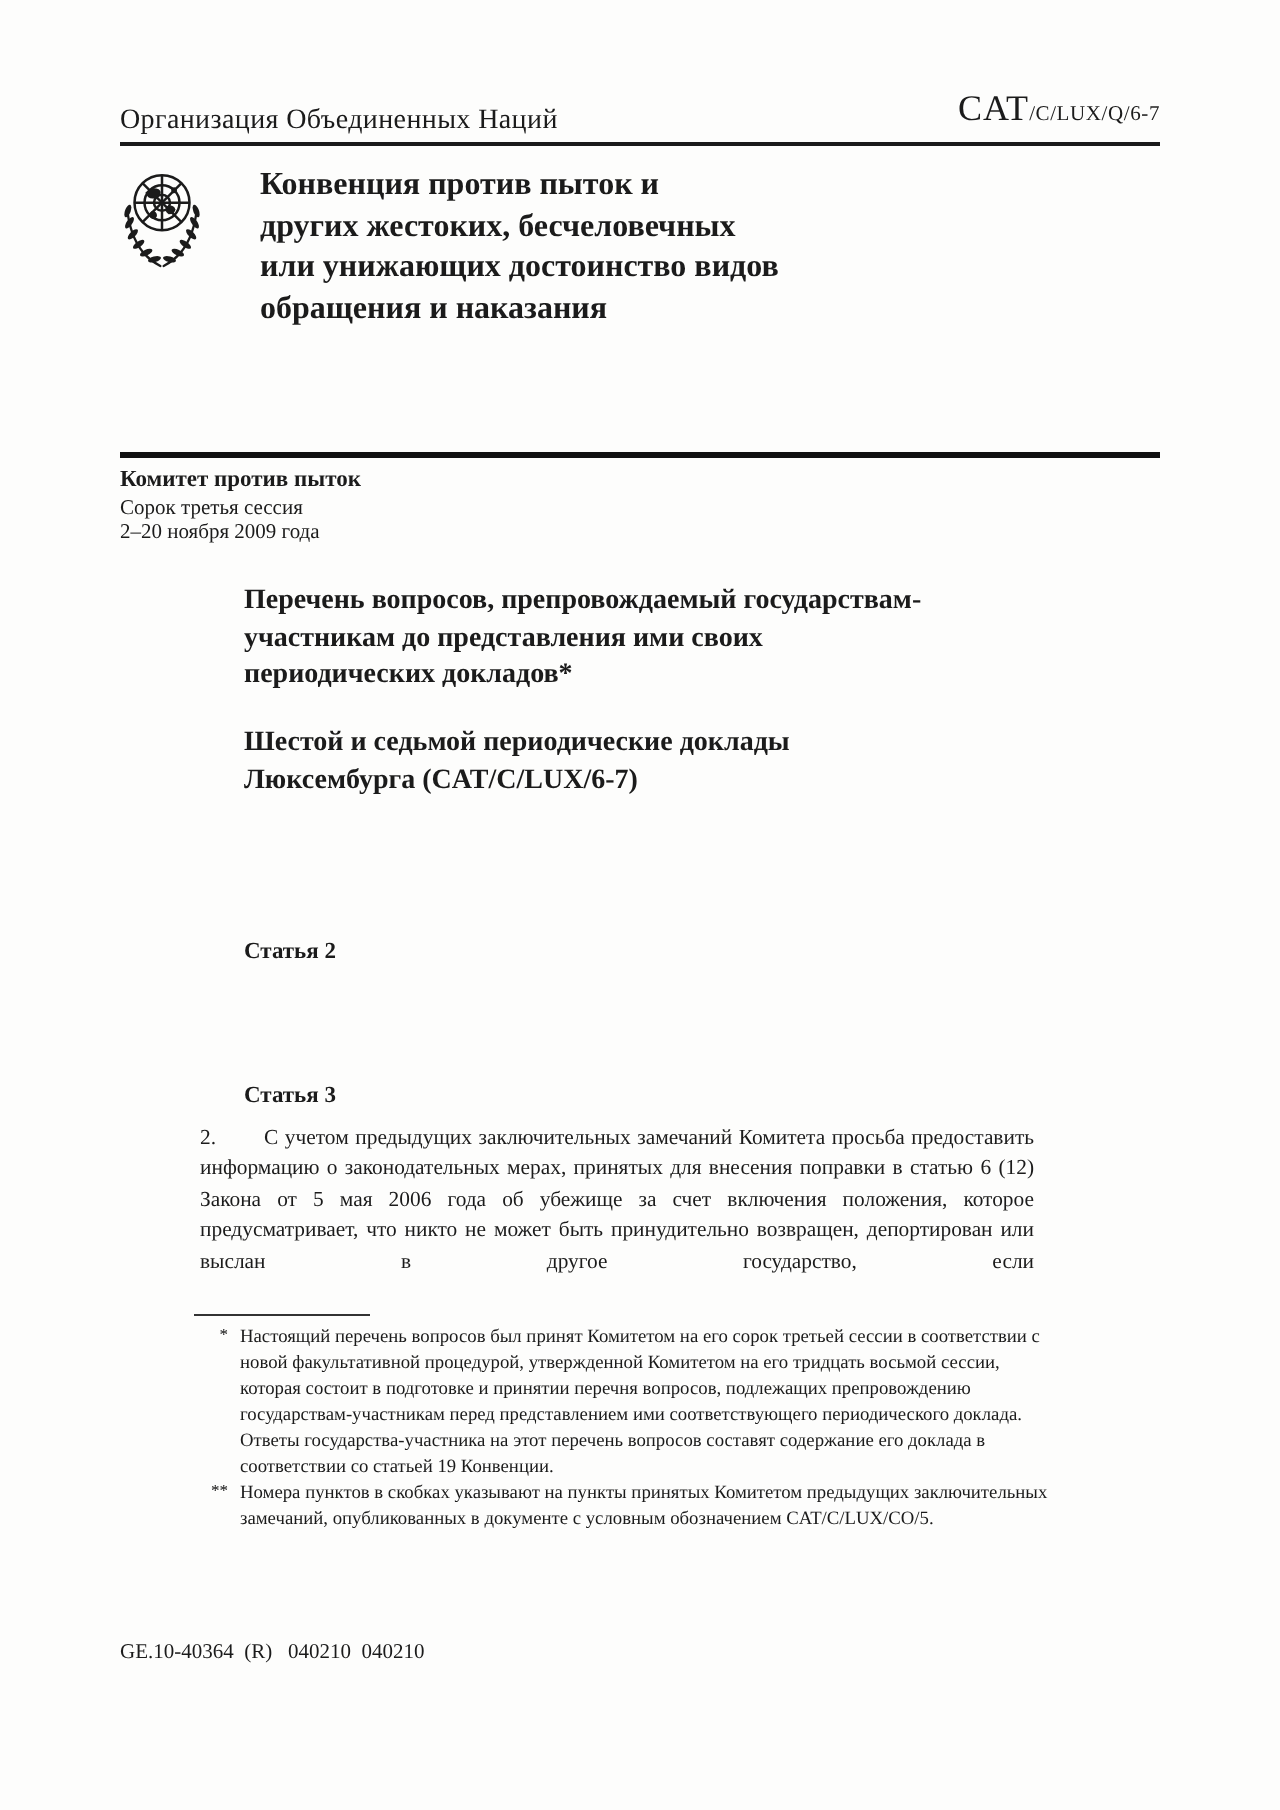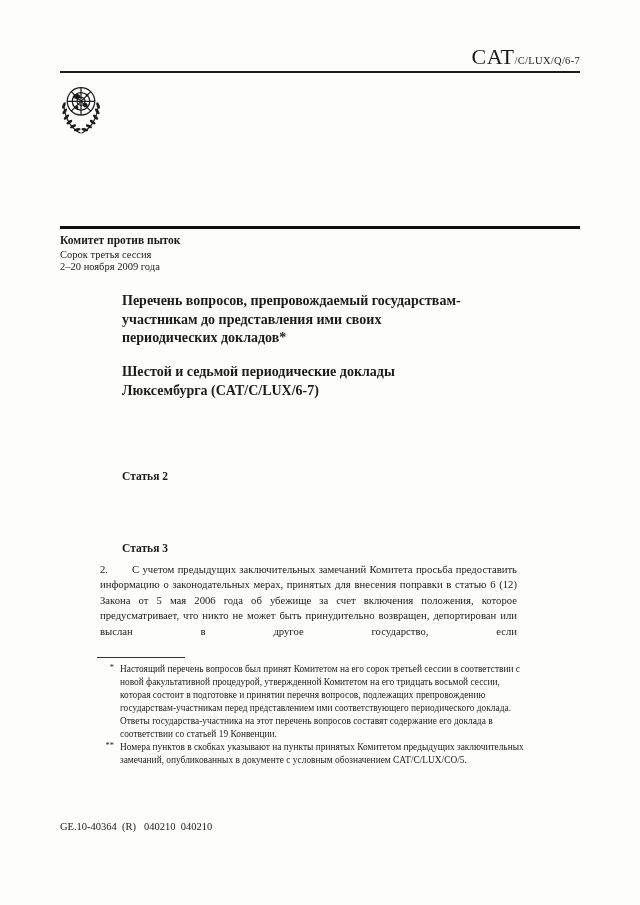--- a/index.html
+++ b/index.html
@@ -5,21 +5,21 @@
   html,body{margin:0;padding:0;background:#e8e8e8;}
   .page{
     position:relative;width:640px;height:905px;background:#fdfdfc;
     font-family:"Liberation Serif","DejaVu Serif",serif;color:#1b1b1b;
     overflow:hidden;margin:0 auto;box-shadow:0 0 6px rgba(0,0,0,.25);
   }
   .abs{position:absolute;}
   .pre{white-space:pre-line;}
   .org-name{left:60px;top:53px;font-size:14px;letter-spacing:.2px;}
   .doc-symbol{right:60px;top:44px;display:flex;align-items:baseline;}
-  .doc-symbol .main{font-size:22px;letter-spacing:.5px;font-family:Liberation Serif, serif;}
+  .doc-symbol .main{font-size:18px;letter-spacing:.5px;font-family:Liberation Serif, serif;}
   .doc-symbol .suffix{font-size:10.5px;letter-spacing:.3px;}
   .rule-top{left:60px;top:71px;width:520px;height:2px;background:#1b1b1b;}
   .emblem{left:56px;top:80px;width:50px;height:56px;}
   .conv-title{left:130px;top:83px;width:320px;font-size:16px;font-weight:bold;line-height:20.5px;}
   .distr{left:437px;top:92px;font-size:10px;line-height:13.2px;}
   .rule-heavy{left:60px;top:226px;width:520px;height:3px;background:#111;}
   .committee-name{left:60px;top:234px;font-size:11.5px;font-weight:bold;}
   .committee-session{left:60px;top:249px;font-size:10.5px;}
   .committee-dates{left:60px;top:261px;font-size:10.5px;}
   .h1{left:122px;top:292px;width:420px;font-size:14px;font-weight:bold;line-height:18.5px;}
@@ -39,20 +39,21 @@
   .footnote + .footnote{margin-top:1px;}
   .fn-marker{width:15px;text-align:right;font-size:8.5px;flex:none;transform:translateY(-1px);padding-right:6px;box-sizing:content-box;}
   .fn-text{width:404px;font-size:9.4px;line-height:12.9px;text-align:left;}
   .footer-ge{left:60px;top:799px;font-size:10.5px;white-space:pre;margin-top:22px;}
 </style>
 </head>
 <body>
 
 <div class="page">
 
+  <div class="abs org-name">Организация Объединенных Наций</div>
   <div class="abs doc-symbol">
     <span class="main">CAT</span>
       <span class="suffix">/C/LUX/Q/6-7</span>
   </div>
   <div class="abs rule-top"></div>
 
   <svg class="abs emblem" viewBox="0 0 60 66" xmlns="http://www.w3.org/2000/svg">
     <g stroke="#1b1b1b" fill="none" stroke-width="1.5">
       <circle cx="30" cy="25" r="16.5"></circle>
       <circle cx="30" cy="25" r="10.5"></circle>
@@ -81,20 +82,24 @@
       <ellipse cx="25.5" cy="59" rx="4" ry="1.7" transform="rotate(-15 25.5 59)"></ellipse>
       <ellipse cx="50.5" cy="30" rx="4" ry="1.7" transform="rotate(70 50.5 30)"></ellipse>
       <ellipse cx="49.5" cy="37" rx="4" ry="1.7" transform="rotate(55 49.5 37)"></ellipse>
       <ellipse cx="47.5" cy="44" rx="4" ry="1.7" transform="rotate(45 47.5 44)"></ellipse>
       <ellipse cx="44" cy="50" rx="4" ry="1.7" transform="rotate(35 44 50)"></ellipse>
       <ellipse cx="39.5" cy="55" rx="4" ry="1.7" transform="rotate(25 39.5 55)"></ellipse>
       <ellipse cx="34.5" cy="59" rx="4" ry="1.7" transform="rotate(15 34.5 59)"></ellipse>
     </g>
   </svg>
 
+  <div class="abs conv-title pre">Конвенция против пыток и
+других жестоких, бесчеловечных
+или унижающих достоинство видов
+обращения и наказания</div>
 
 
   <div class="abs rule-heavy"></div>
 
   <div class="abs committee-name">Комитет против пыток</div>
   <div class="abs committee-session">Сорок третья сессия</div>
   <div class="abs committee-dates">2–20 ноября 2009 года</div>
 
   <div class="abs h1 pre">Перечень вопросов, препровождаемый государствам-
 участникам до представления ими своих

